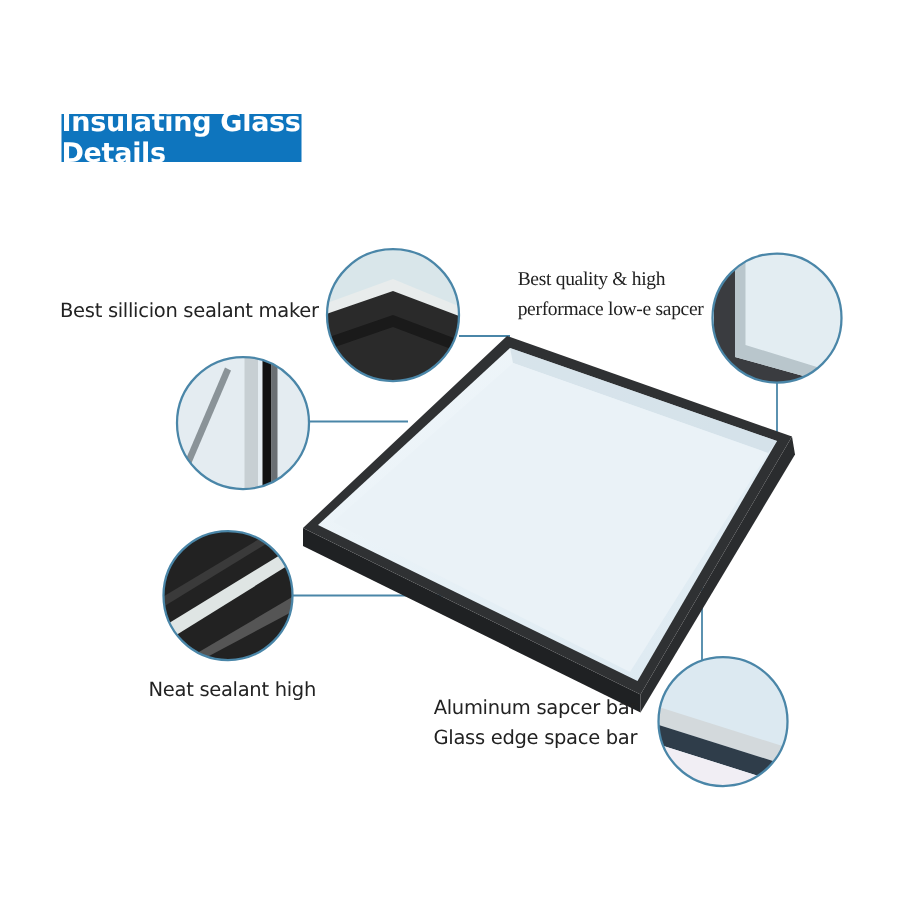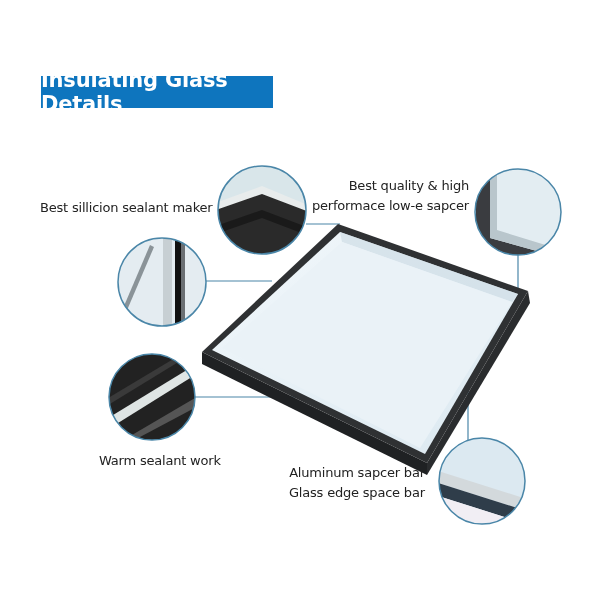--- a/index.html
+++ b/index.html
@@ -1,21 +1,21 @@
 <!DOCTYPE html>
 <html><head>
 <meta charset="utf-8">
 <style>
   html,body{margin:0;padding:0;background:#ffffff;}
   #stage{position:relative;width:600px;height:600px;overflow:hidden;background:#ffffff;
     font-family:"DejaVu Sans","Liberation Sans",sans-serif;}
-  .banner{position:absolute;left:41px;top:76px;width:232px;height:32px;background:#0e75be;
-    color:#ffffff;font-weight:bold;font-size:21px;display:flex;align-items:center;justify-content:center;letter-spacing:-0.2px;}
+  .banner{position:absolute;left:41px;top:76px;width:160px;height:32px;background:#0e75be;
+    color:#ffffff;font-weight:bold;font-size:18px;display:flex;align-items:center;justify-content:center;letter-spacing:-0.2px;}
   .label{position:absolute;font-size:13px;color:#222222;white-space:nowrap;letter-spacing:-0.2px;}
-  .label.right{text-align:right;}
+  .label.right{font-family:Liberation Serif, serif;}
   .multi{line-height:20px;}
   svg.art{position:absolute;left:0;top:0;}
 </style>
 </head>
 <body>
 
 <div id="stage">
 
   <div class="banner">Insulating Glass Details</div>
 
@@ -105,19 +105,19 @@
   </svg>
 
   <div class="label" style="left:40px;top:200px;">Best sillicion sealant maker</div>
 
   <div class="label right multi" style="right:131px;top:176px;">
     <div>Best quality &amp; high</div>
     <div>performace low-e sapcer</div>
   </div>
 
 
-  <div class="label" style="left:99px;top:453px;">Warm sealant work</div>
+  <div class="label" style="left:99px;top:453px;">Neat sealant high</div>
 
   <div class="label multi" style="left:289px;top:463px;text-align:right;">
     <div>Aluminum sapcer bar</div>
     <div>Glass edge space bar</div>
   </div>
 </div>
 
 </body></html>

